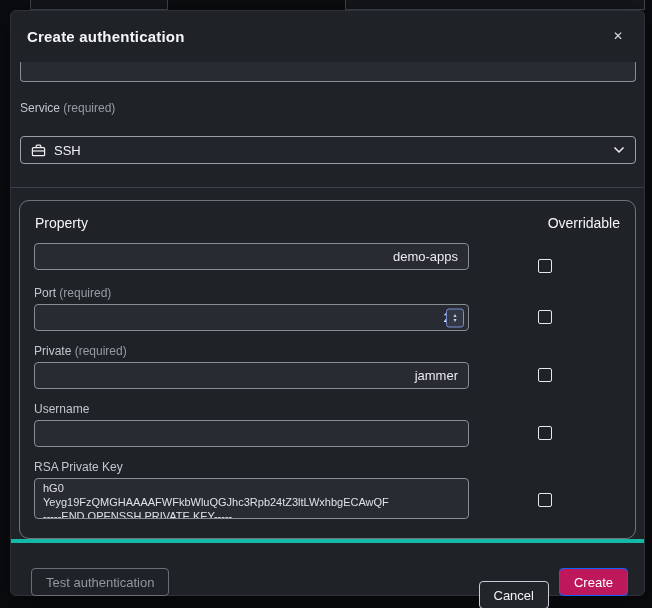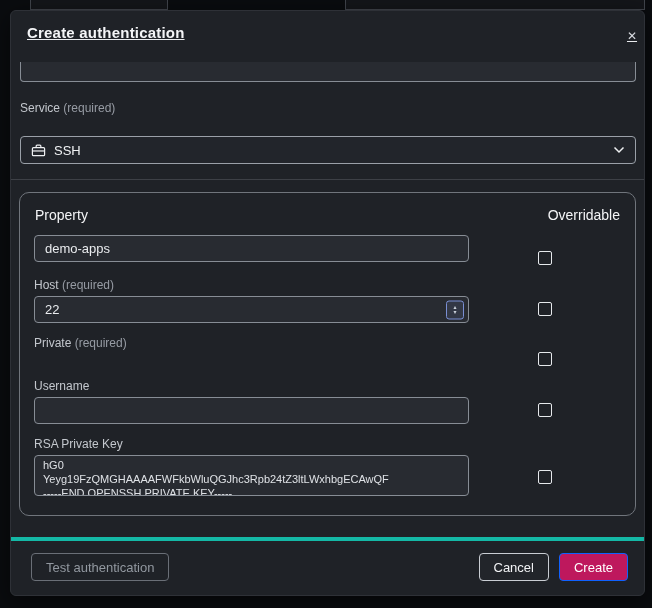--- a/index.html
+++ b/index.html
@@ -17,42 +17,42 @@
   .bg-box.two { left:345px; width:300px; }
 
   
   .modal {
     position:absolute; left:10px; top:10px; width:635px; height:586px;
     background:#1f2227; border:1px solid #2e3137; border-radius:6px;
     display:flex; flex-direction:column;
     box-shadow:0 6px 24px rgba(0,0,0,.55);
   }
   .modal-header {
-    display:flex; padding:13px 0 10px 16px;text-decoration:underline;
+    display:flex; align-items:center; padding:13px 14px 10px 16px;
   }
   .modal-title { flex:1; font-size:15px; font-weight:bold; color:#f4f5f7; letter-spacing:.2px; }
   .close-btn {
     background:transparent; border:none; color:#d8dbe0; width:24px; height:24px;
     font-size:12px; cursor:pointer; padding:0; line-height:24px; font-family:inherit;
   }
 
   .content { padding:0 8px; display:flex; flex-direction:column; flex:1; }
 
   .cut-input {
     margin:4px 10px 0 1px; height:20px; width:616px;
     background:#282b31; border:1px solid #878d95; border-top:none;
     border-radius:0 0 4px 4px; color:#e9ebee; font-size:13px; padding:0 10px; font-family:inherit;
   }
 
   .field-label { font-size:12px; color:#c3c7cd; }
   .req { color:#979ca4; }
   .service-label { margin:19px 0 21px 1px; }
 
   .select {
-    margin:0 10px 0 1px; height:28px; width:616px;
+    margin:0 10px 8px 1px; height:28px; width:616px;
     background:#22252b; border:1px solid #9aa0a8; border-radius:4px;
     display:flex; align-items:center; gap:8px; padding:0 10px;
     font-size:13px; color:#f0f2f4; cursor:pointer;
   }
   .select .grow { flex:1; }
   .icon-svg { display:block; }
 
   .divider { border:none; border-top:1px solid #3d4046; margin:15px -8px 0 -8px; }
 
   .panel {
@@ -60,21 +60,21 @@
     padding:12px 14px 2px 14px;
   }
   .panel-head { display:flex; justify-content:space-between; align-items:center; margin:2px 1px 12px 1px; }
   .panel-head span { font-size:14px; color:#f4f5f7; }
 
   .field-row { display:flex; margin-bottom:13px; }
   .field-main { width:435px; }
   .field-main .field-label { margin-bottom:4px; }
   .text-input {
     width:100%; height:27px; background:#282b31; border:1px solid #878d95; border-radius:4px;
-    color:#e9ebee; font-size:13px; padding:0 10px; font-family:inherit;
+    color:#e9ebee; font-size:13px; padding:0 10px; font-family:inherit;text-align:right;
   }
   .input-wrap { position:relative;text-decoration:underline; }
   .stepper {
     position:absolute; right:5px; top:50%; transform:translateY(-50%);
     width:18px; height:19px; background:#333845; border:1px solid #7a8fd4; border-radius:3px;
     display:flex; flex-direction:column; align-items:center; justify-content:center;
     color:#ccd2da; font-size:6px; line-height:5px; cursor:pointer; user-select:none;
   }
   .cb-col { flex:1; display:flex; align-items:center; justify-content:center; padding-top:16px; }
   input[type="checkbox"] {
@@ -89,21 +89,21 @@
 
   .modal-footer {
     margin-top:auto; border-top:4px solid #14b8a6;
     display:flex; align-items:center; padding:12px 16px 14px 20px; gap:10px;
   }
   .btn {
     height:28px; padding:0 14px; border-radius:4px; font-size:13px; font-family:inherit; cursor:pointer;
   }
   .btn-test { background:transparent; border:1px solid #6a6f77; color:#9298a0; }
   .spacer { flex:1; }
-  .btn-cancel { background:#22252a; border:1px solid #c9cdd3; color:#f2f3f5; }
+  .btn-cancel { background:#22252a; border:1px solid #c9cdd3; color:#f2f3f5;margin-top:26px; }
   .btn-create { background:#be185d; border:1px solid #0f62fe; color:#ffffff; }
 </style>
 </head>
 <body>
 
 <div>
   <div class="bg-box one"></div>
   <div class="bg-box two"></div>
 </div>
 
@@ -154,40 +154,41 @@
           <input class="text-input" value="demo-apps" style="">
         </div>
         <div class="cb-col">
           <input type="checkbox" style="">
         </div>
       </div>
 
       <div class="field-row">
         <div class="field-main">
           <div class="field-label">
-            <span>Host</span><span class="req"> (required)</span>
+            <span>Port</span><span class="req"> (required)</span>
           </div>
           <div class="input-wrap">
             <input class="text-input" value="22" style="">
             <span class="stepper">
               <span>▴</span>
               <span>▾</span>
             </span>
           </div>
         </div>
         <div class="cb-col">
           <input type="checkbox" style="">
         </div>
       </div>
 
       <div class="field-row">
         <div class="field-main">
           <div class="field-label">
             <span>Private</span><span class="req"> (required)</span>
           </div>
+          <input class="text-input" value="jammer" style="">
         </div>
         <div class="cb-col">
           <input type="checkbox" style="">
         </div>
       </div>
 
       <div class="field-row">
         <div class="field-main">
           <div class="field-label">
             <span>Username</span><span class="req"></span>

